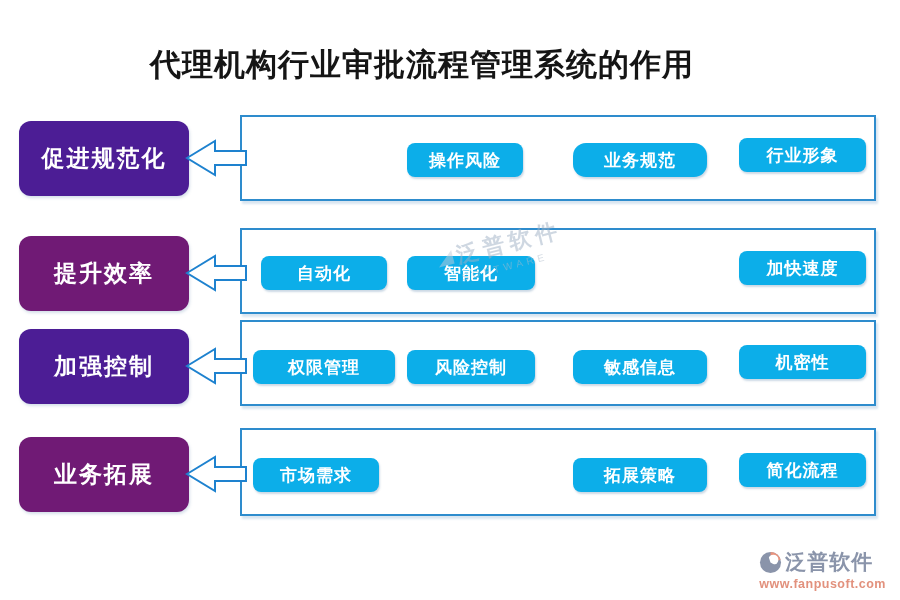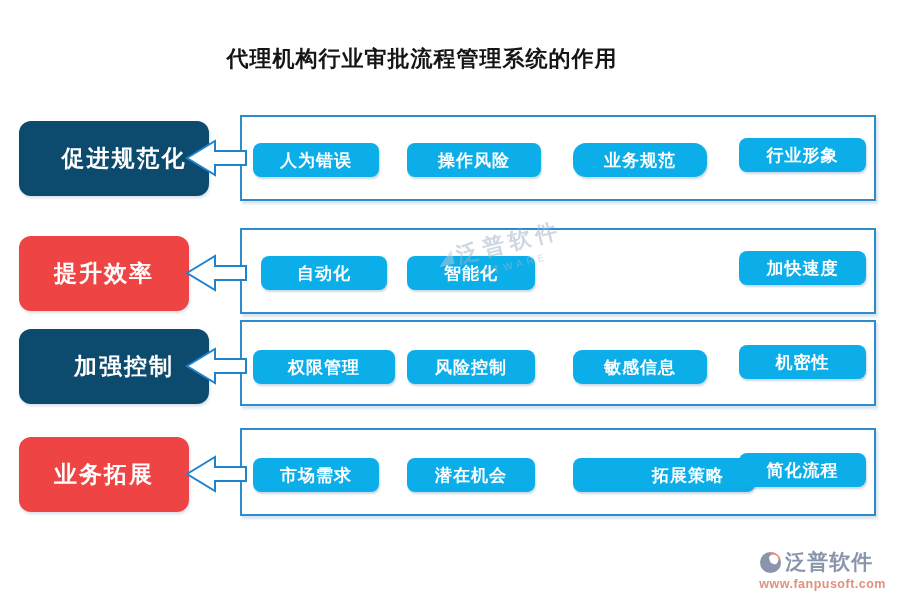--- a/index.html
+++ b/index.html
@@ -4,32 +4,32 @@
 <style>
   html,body{margin:0;padding:0;background:#ffffff;}
   .stage{
     position:relative;width:900px;height:600px;background:#ffffff;overflow:hidden;
     font-family:"Liberation Sans","DejaVu Sans",sans-serif;
   }
   .page-title{
     position:absolute;top:44px;left:0;width:724px;box-sizing:border-box;
     padding-left:120px;text-align:center;
     font-family:"Liberation Serif","DejaVu Serif",serif;
-    font-size:22px;font-weight:600;color:#151515;letter-spacing:1px;
+    font-size:31px;font-weight:600;color:#151515;letter-spacing:1px;
     white-space:nowrap;
   }
   .label-box{
     position:absolute;left:19px;width:170px;height:75px;
     border-radius:12px;display:flex;align-items:center;justify-content:center;
     color:#ffffff;font-size:23px;font-weight:bold;letter-spacing:2px;
     box-shadow:1px 2px 3px rgba(90,130,170,0.25);
     z-index:2;white-space:nowrap;
   }
-  .label-dark{background:#0c4a6e;padding-left:20px;}
-  .label-light{background:#ef4444;}
+  .label-dark{background:#4c1d95;}
+  .label-light{background:#701a75;}
   .container-box{
     position:absolute;left:240px;width:636px;box-sizing:border-box;
     background:#ffffff;border:2px solid #2e8ccd;
     box-shadow:2px 3px 2px rgba(120,160,200,0.28);
     z-index:1;
   }
   .mini-box{
     position:absolute;height:34px;border-radius:8px;background:#0caee9;
     display:flex;align-items:center;justify-content:center;
     color:#ffffff;font-size:17px;font-weight:bold;letter-spacing:1px;
@@ -67,24 +67,21 @@
 
   <div class="page-title">代理机构行业审批流程管理系统的作用</div>
 
   <div class="label-box label-dark" style="top:121px;">
     <span>促进规范化</span>
   </div>
   <svg class="arrow" style="left:185px;top:136px;" viewBox="0 0 62 44">
     <polygon points="2,22 30,5 30,15 61,15 61,29 30,29 30,39" fill="#ffffff" stroke="#1e82cf" stroke-width="2"></polygon>
   </svg>
   <div class="container-box" style="top:115px;height:86px;"></div>
-  <div class="mini-box" style="left:253px;top:143px;width:126px;">
-      <span>人为错误</span>
-    </div>
-  <div class="mini-box" style="left:407px;top:143px;width:134px;">
+  <div class="mini-box" style="left:407px;top:143px;width:116px;">
       <span>操作风险</span>
     </div>
   <div class="mini-box" style="left:573px;top:143px;width:134px;border-radius:13px;">
       <span>业务规范</span>
     </div>
   <div class="mini-box" style="left:739px;top:138px;width:127px;">
       <span>行业形象</span>
     </div>
 
   <div class="label-box label-light" style="top:236px;">
@@ -127,24 +124,21 @@
   <div class="label-box label-light" style="top:437px;">
     <span>业务拓展</span>
   </div>
   <svg class="arrow" style="left:185px;top:452px;" viewBox="0 0 62 44">
     <polygon points="2,22 30,5 30,15 61,15 61,29 30,29 30,39" fill="#ffffff" stroke="#1e82cf" stroke-width="2"></polygon>
   </svg>
   <div class="container-box" style="top:428px;height:88px;"></div>
   <div class="mini-box" style="left:253px;top:458px;width:126px;">
       <span>市场需求</span>
     </div>
-  <div class="mini-box" style="left:407px;top:458px;width:128px;">
-      <span>潜在机会</span>
-    </div>
-  <div class="mini-box" style="left:573px;top:458px;width:134px;padding-left:48px;">
+  <div class="mini-box" style="left:573px;top:458px;width:134px;">
       <span>拓展策略</span>
     </div>
   <div class="mini-box" style="left:739px;top:453px;width:127px;">
       <span>简化流程</span>
     </div>
 
   <div class="watermark">
     <div>
       <span class="wm-mark"></span><span class="wm-text">泛普软件</span>
     </div>

